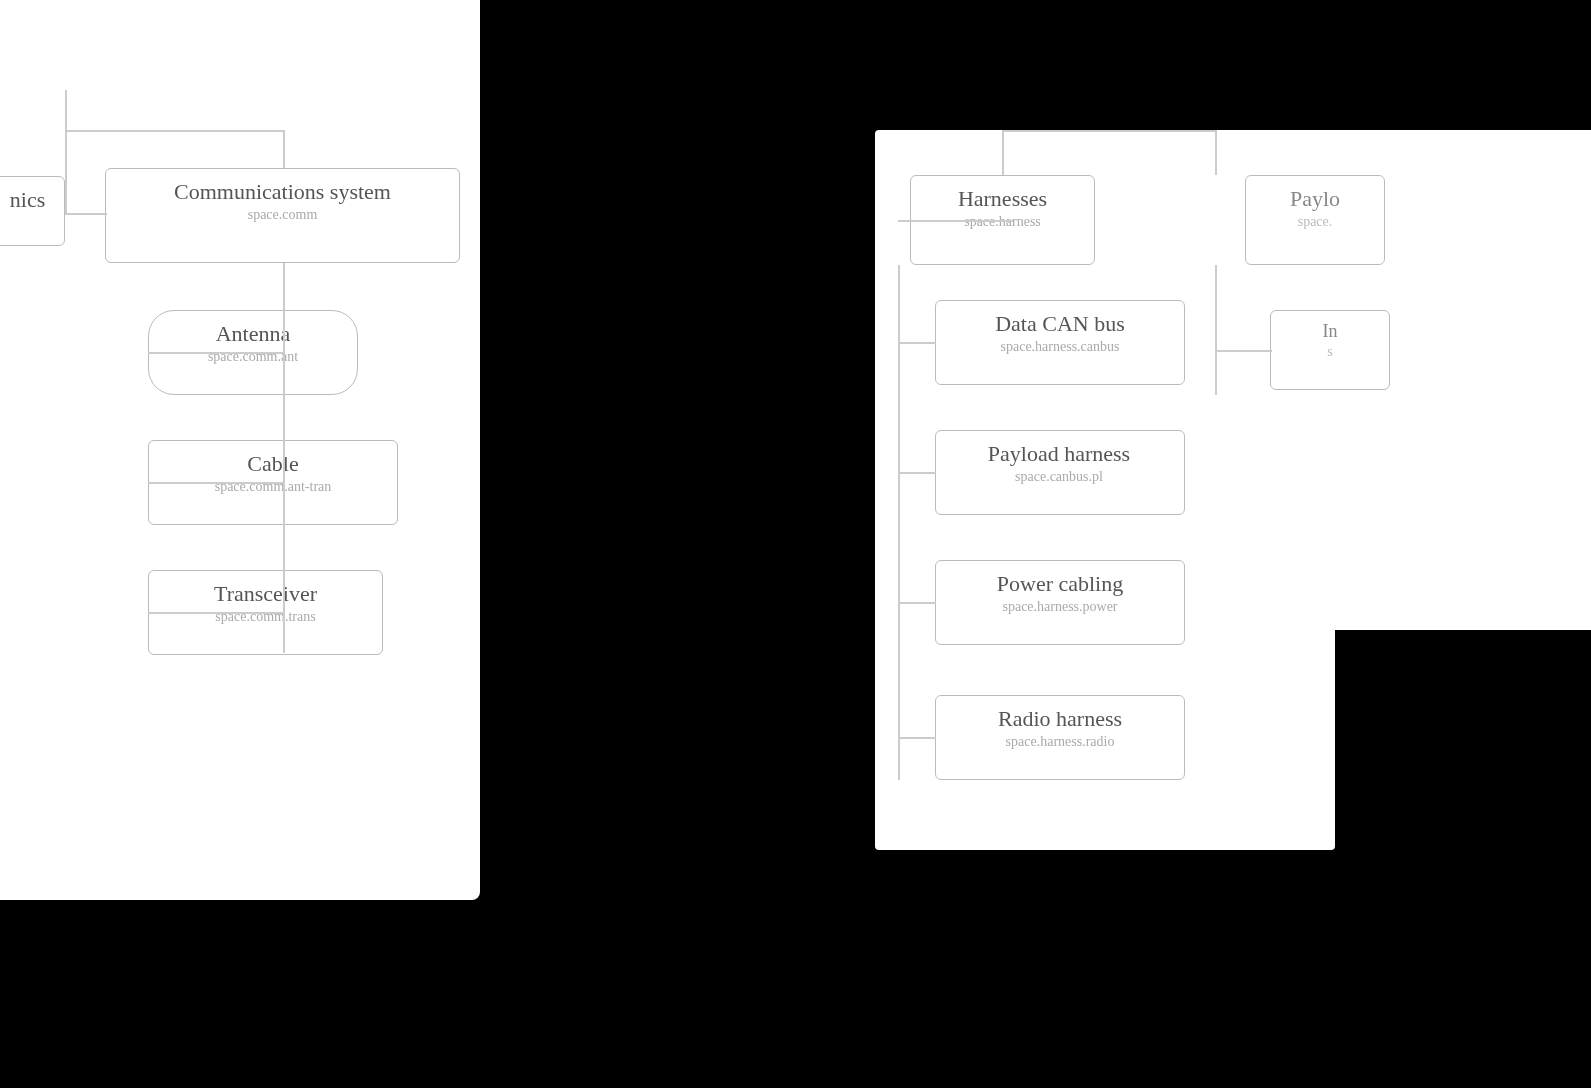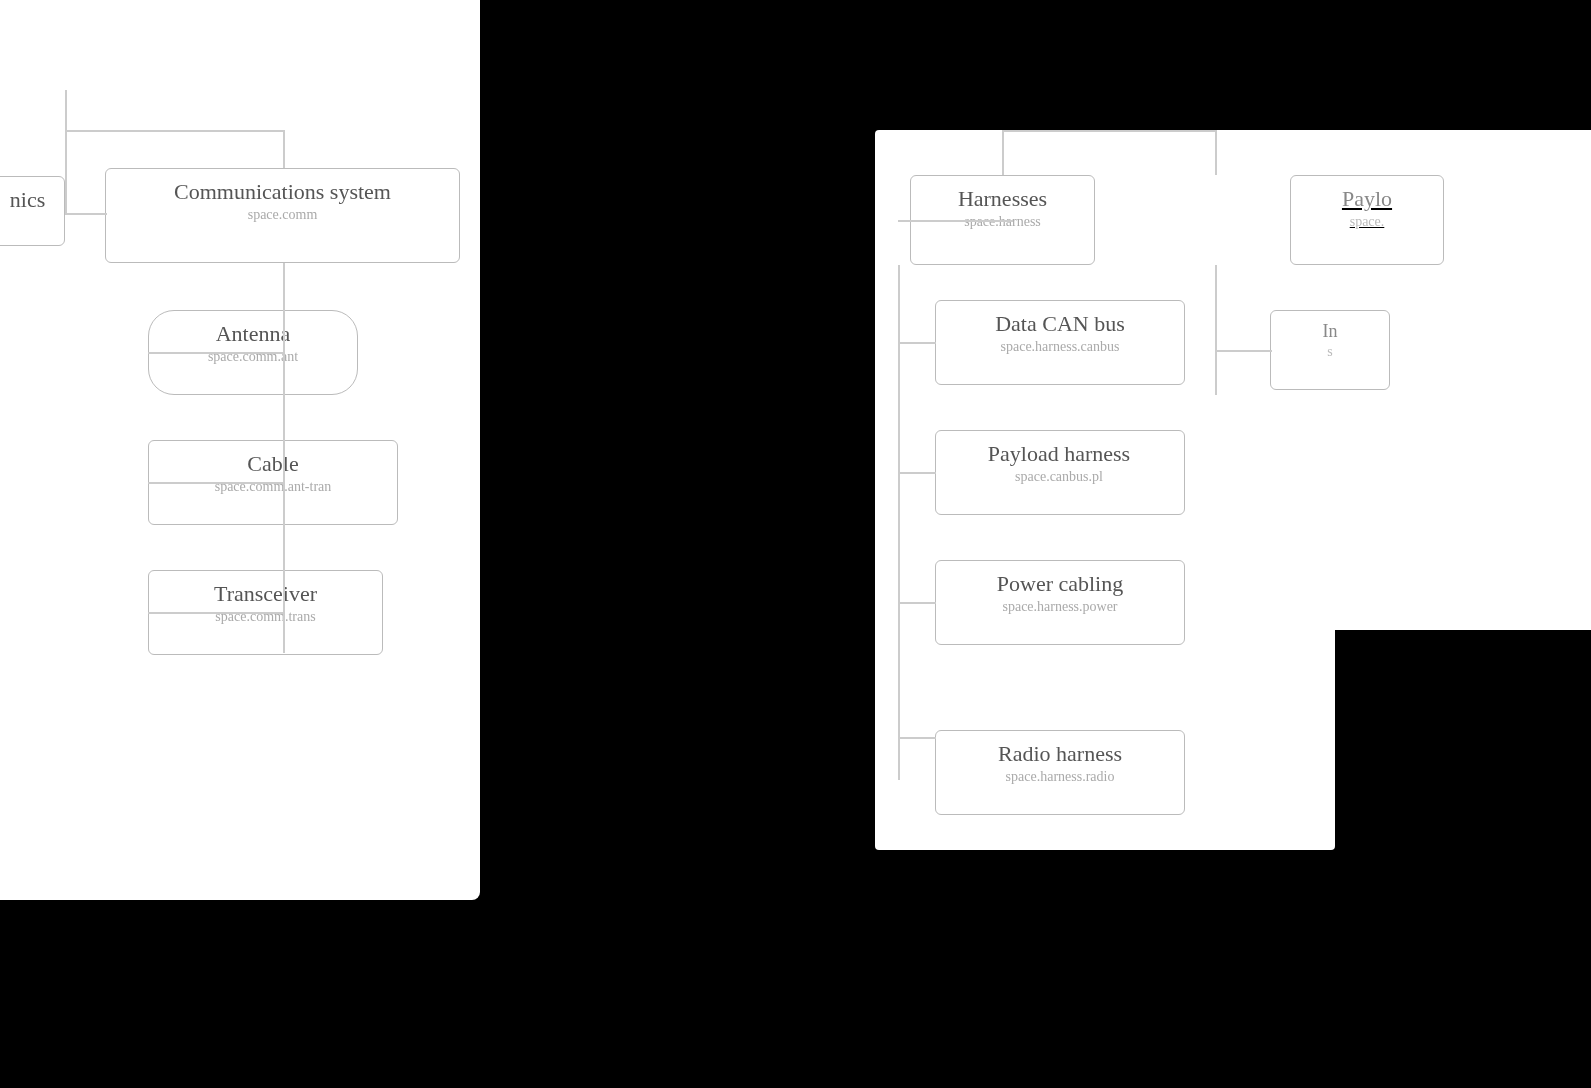--- a/index.html
+++ b/index.html
@@ -146,40 +146,40 @@
 <div class="node-box" style="left:935px; top:430px; width:250px; min-height:85px;padding-left:14px;">
   <div class="label">Payload harness</div>
   <div class="sublabel">space.canbus.pl</div>
 </div>
 
 <div class="node-box" style="left:935px; top:560px; width:250px; min-height:85px;">
   <div class="label">Power cabling</div>
   <div class="sublabel">space.harness.power</div>
 </div>
 
-<div class="node-box" style="left:935px; top:730px; width:250px; min-height:85px;">
+<div class="node-box" style="left:935px; top:695px; width:250px; min-height:85px;">
   <div class="label">Radio harness</div>
   <div class="sublabel">space.harness.radio</div>
 </div>
 
 <div class="connector v" style="left:1002px; top:130px; height:45px;"></div>
 
 <div class="connector v" style="left:898px; top:265px; height:515px;"></div>
 
 <div class="connector h" style="left:898px; top:220px; width:115px;"></div>
 
 <div class="connector h" style="left:898px; top:342px; width:38px;"></div>
 
 <div class="connector h" style="left:898px; top:472px; width:38px;"></div>
 
 <div class="connector h" style="left:898px; top:602px; width:38px;"></div>
 
 <div class="connector h" style="left:898px; top:737px; width:38px;"></div>
 
-<div class="node-box" style="left:1290px; top:175px; width:154px; min-height:90px; overflow:hidden;text-decoration:underline;">
+<div class="node-box" style="left:1245px; top:175px; width:140px; min-height:90px; overflow:hidden;">
   <div class="label" style="color:#888; font-size:22px;">Paylo</div>
   <div class="sublabel" style="color:#bbb; font-size:14px;">space.</div>
 </div>
 
 <div class="node-box" style="left:1270px; top:310px; width:120px; min-height:80px; overflow:hidden;">
   <div class="label" style="color:#888; font-size:18px;">In</div>
   <div class="sublabel" style="color:#bbb; font-size:14px;">s</div>
 </div>
 
 <div class="connector v" style="left:1215px; top:265px; height:130px;"></div>

